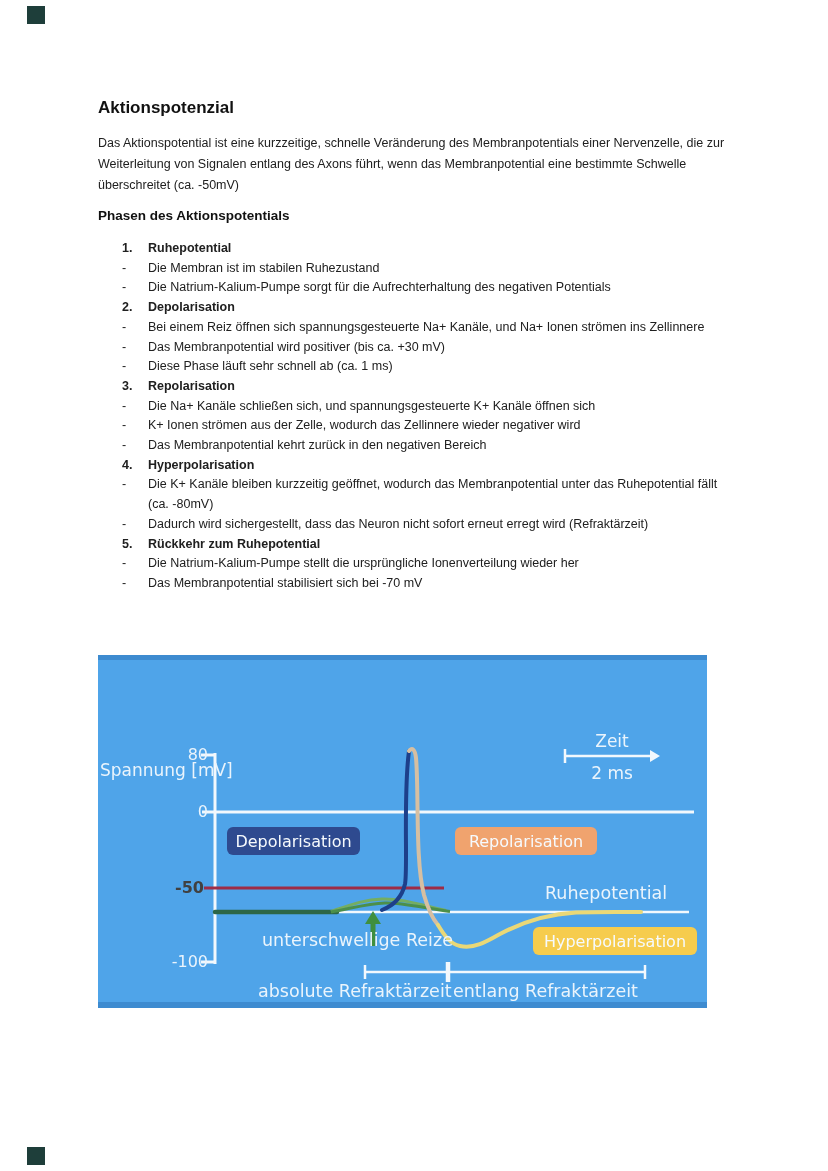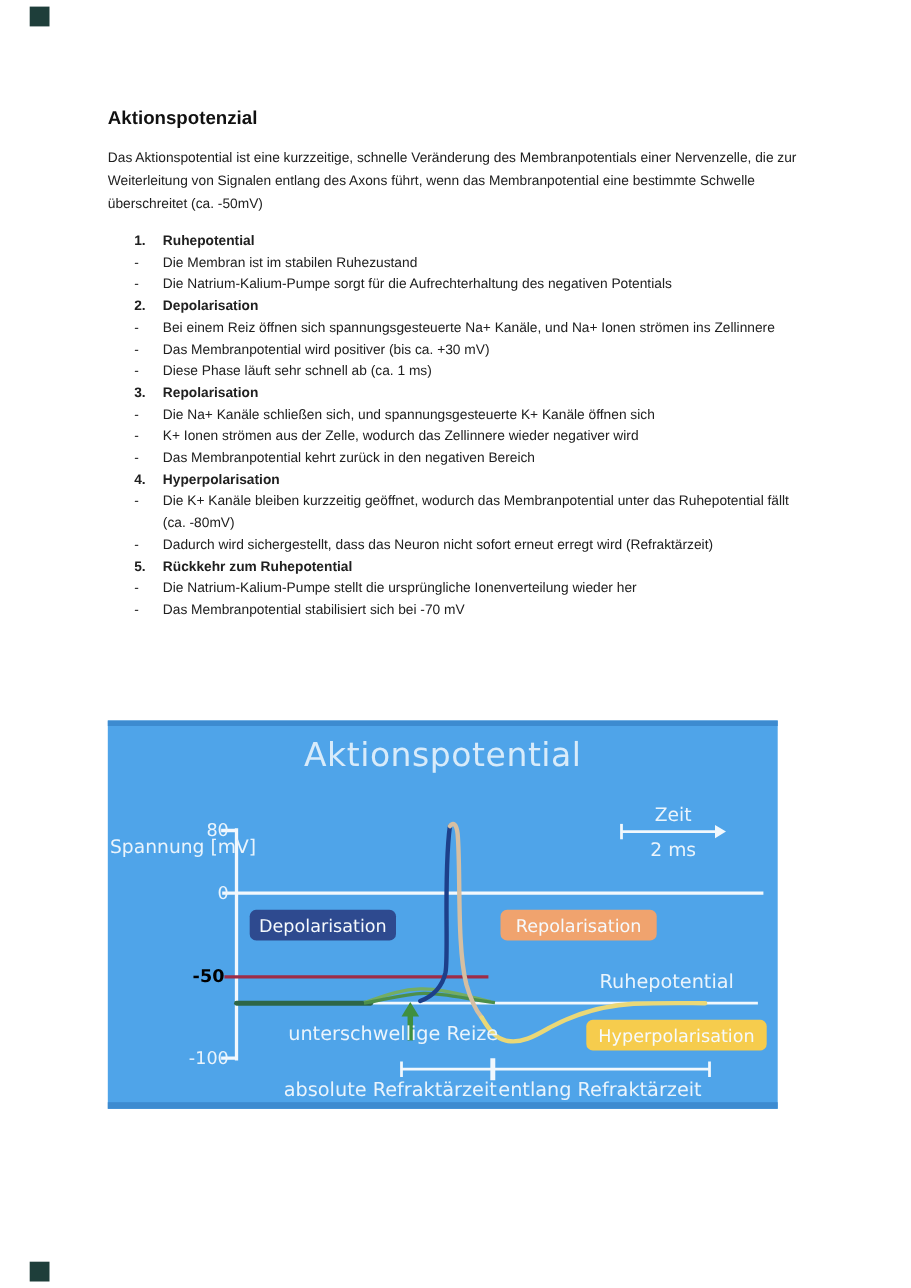--- a/index.html
+++ b/index.html
@@ -24,21 +24,21 @@
           font-family:"DejaVu Sans",sans-serif;color:#eaf4fc;}
   .figure::before{content:"";position:absolute;left:0;top:0;width:100%;height:5px;background:#3d8bd0;}
   .figure::after{content:"";position:absolute;left:0;bottom:0;width:100%;height:6px;background:#3d8bd0;}
   .fig-svg{position:absolute;left:0;top:0;}
   .fig-label{position:absolute;white-space:nowrap;}
   .fig-title{left:0;top:14px;width:609px;text-align:center;font-size:30px;letter-spacing:0.5px;color:#d8ebfa;}
   .y-axis-label{left:2px;top:62px;font-size:17px;margin-top:43px;}
   .tick{width:72px;text-align:right;font-size:16px;}
   .tick-50{left:38px;top:90px;}
   .tick-0{left:38px;top:147px;}
-  .tick-m50{left:34px;top:223px;color:#000000;font-weight:bold;}
+  .tick-m50{left:34px;top:223px;color:#404040;font-weight:bold;}
   .tick-m100{left:38px;top:297px;}
   .threshold-label{left:0;top:207px;font-size:17px;line-height:22px;}
   .zeit-label{left:466px;top:76px;width:96px;text-align:center;font-size:17px;}
   .zeit-scale{left:466px;top:108px;width:96px;text-align:center;font-size:17px;}
   .phase-box{position:absolute;height:28px;border-radius:6px;color:#f6fafd;font-size:16px;
              display:flex;align-items:center;justify-content:center;}
   .box-depol{left:129px;top:172px;width:133px;background:#2e4a8f;}
   .box-repol{left:357px;top:172px;width:142px;background:#f0a36e;}
   .box-hyper{left:435px;top:272px;width:164px;background:#f6cc4d;}
   .resting-label{left:447px;top:228px;font-size:17.5px;}
@@ -49,20 +49,21 @@
 </head>
 <body>
 
 <div class="page">
   <div class="corner-mark corner-top"></div>
   <div class="corner-mark corner-bottom"></div>
 
   <div class="content">
     <h1 class="doc-title">Aktionspotenzial</h1>
     <p class="intro">Das Aktionspotential ist eine kurzzeitige, schnelle Veränderung des Membranpotentials einer Nervenzelle, die zur Weiterleitung von Signalen entlang des Axons führt, wenn das Membranpotential eine bestimmte Schwelle überschreitet (ca. -50mV)</p>
+    <h2 class="section">Phasen des Aktionspotentials</h2>
 
     <div class="phase-list">
       <div class="row head">
         <span class="marker">1.</span>
         <span class="txt">Ruhepotential</span>
       </div>
       <div class="row">
         <span class="marker">-</span>
         <span class="txt">Die Membran ist im stabilen Ruhezustand</span>
       </div>
@@ -158,21 +159,20 @@
       <line x1="467" y1="101" x2="553" y2="101" stroke-width="2.5" stroke="#f2f8fd"></line>
       <line x1="467" y1="94" x2="467" y2="108" stroke-width="2.5" stroke="#f2f8fd"></line>
       <polygon points="552,95 552,107 562,101" fill="#f2f8fd"></polygon>
 
       <line x1="267" y1="317" x2="547" y2="317" stroke-width="2.5" stroke="#f2f8fd"></line>
       <line x1="267" y1="310" x2="267" y2="324" stroke-width="2.5" stroke="#f2f8fd"></line>
       <line x1="350" y1="307" x2="350" y2="327" stroke-width="4.5" stroke="#f2f8fd"></line>
       <line x1="547" y1="310" x2="547" y2="324" stroke-width="2.5" stroke="#f2f8fd"></line>
     </svg>
 
-    <div class="fig-label fig-title">Aktionspotential</div>
     <div class="fig-label y-axis-label">Spannung [mV]</div>
     <div class="fig-label tick tick-50">80</div>
     <div class="fig-label tick tick-0">0</div>
     <div class="fig-label tick tick-m50">-50</div>
     <div class="fig-label tick tick-m100">-100</div>
     <div class="fig-label zeit-label">Zeit</div>
     <div class="fig-label zeit-scale">2 ms</div>
     <div class="phase-box box-depol">Depolarisation</div>
     <div class="phase-box box-repol">Repolarisation</div>
     <div class="phase-box box-hyper">Hyperpolarisation</div>

